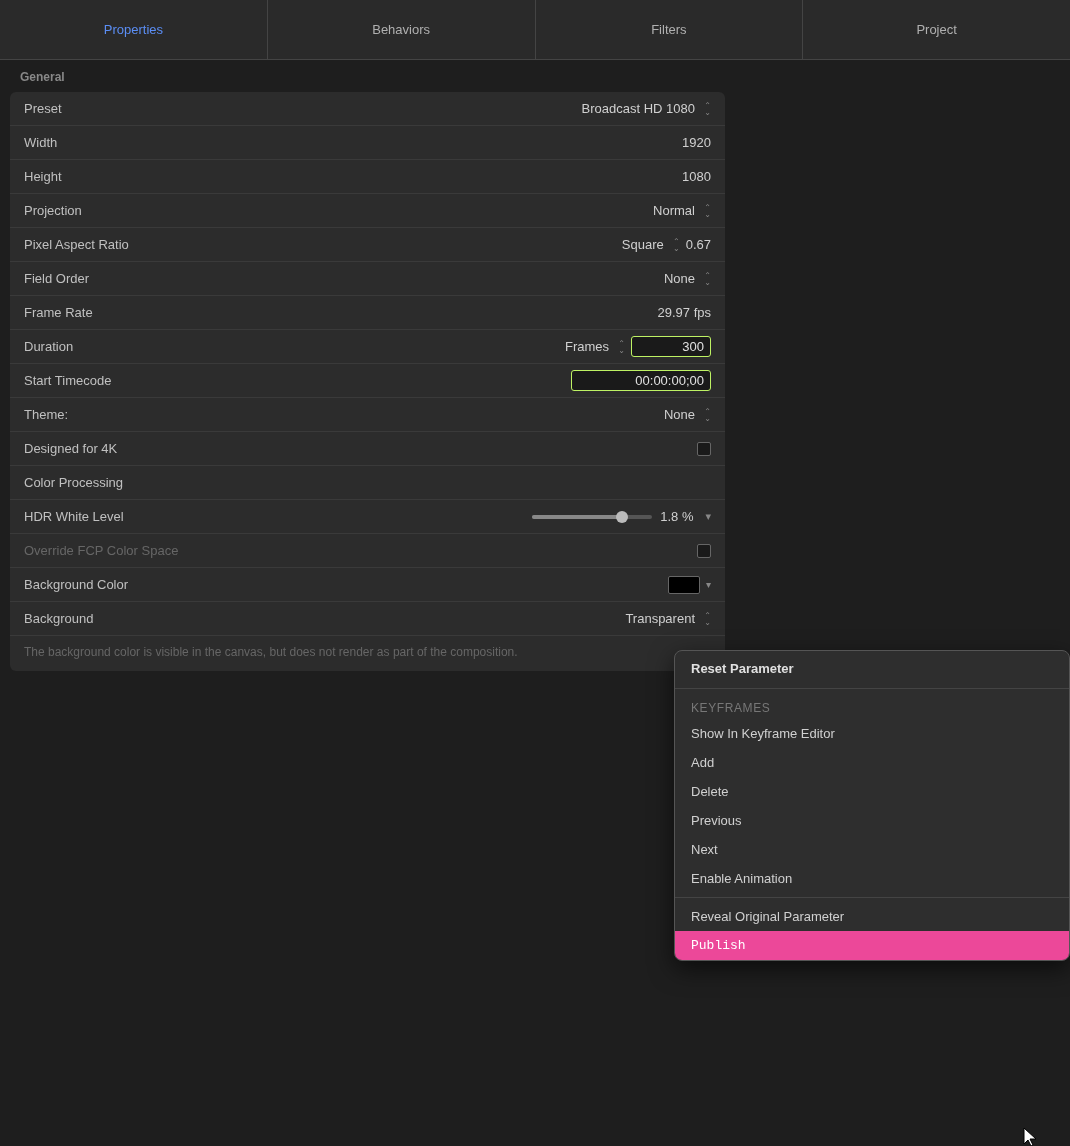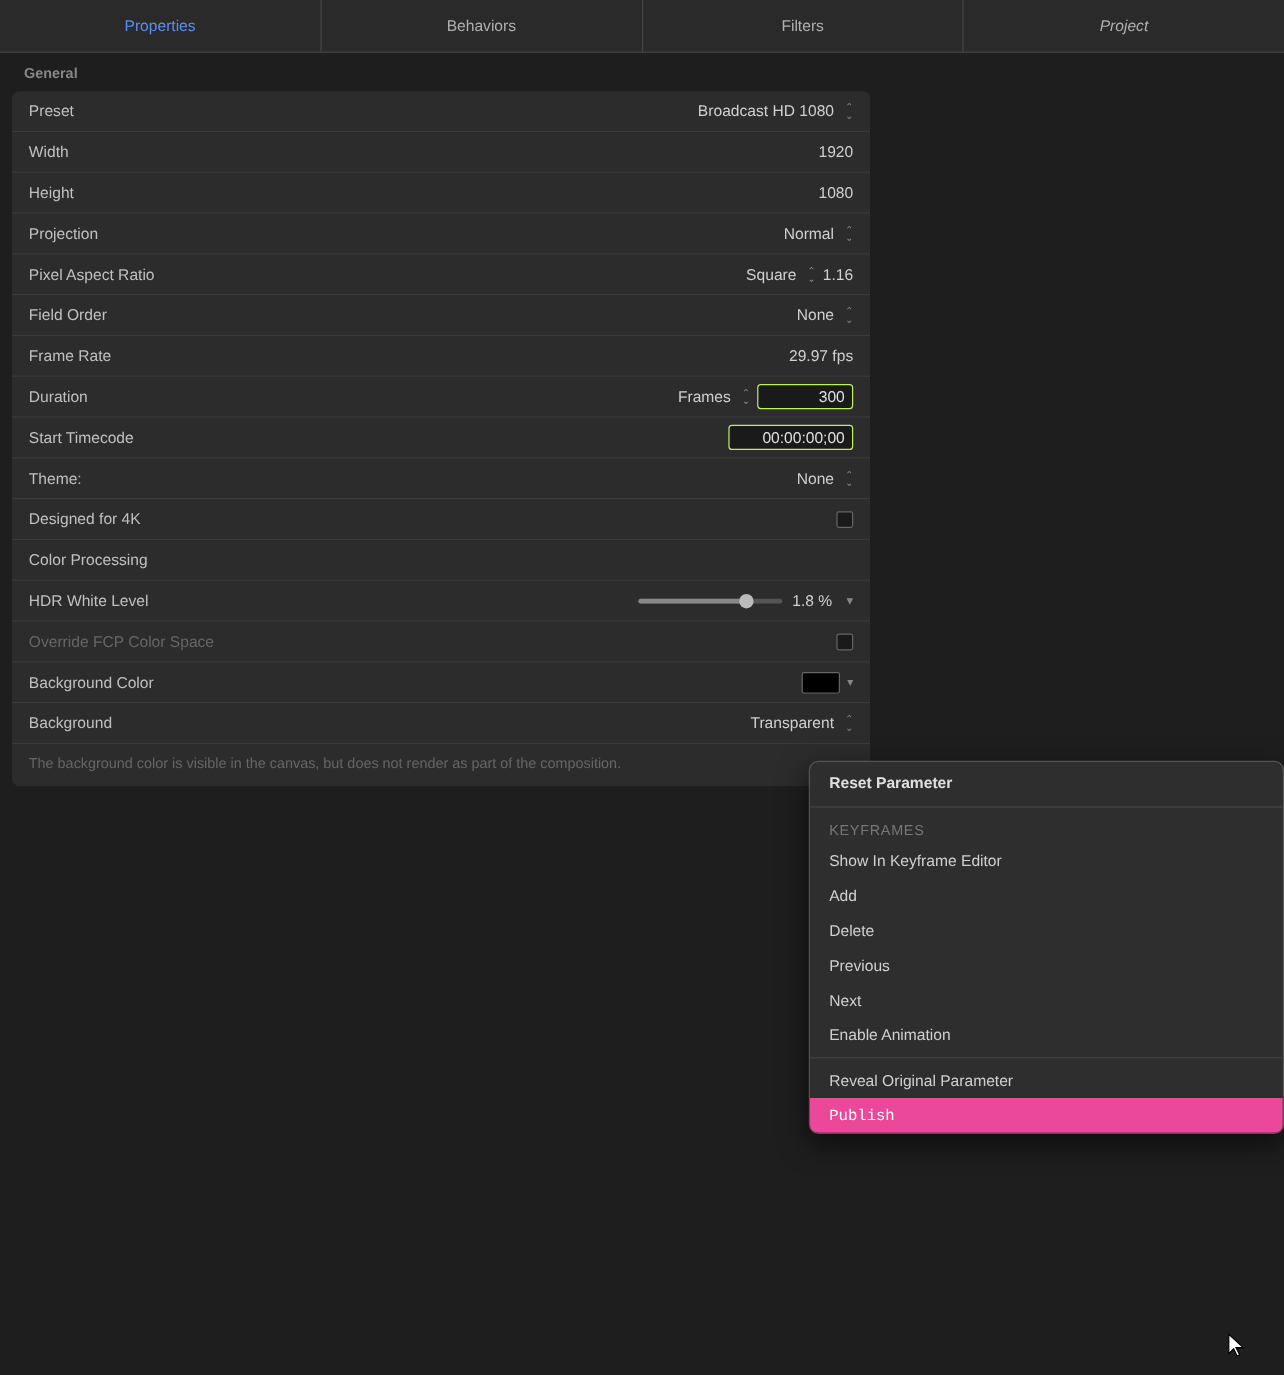--- a/index.html
+++ b/index.html
@@ -11,34 +11,34 @@
       color: #d0d0d0;
       font-size: 13px;
       overflow: hidden;
     }
 
     
     .tab-bar {
       display: flex;
       background: #2a2a2a;
       border-bottom: 1px solid #444;
-      height: 44px;
+      height: 60px;
     }
     .tab {
       flex: 1;
       display: flex;
       align-items: center;
       justify-content: center;
       font-size: 13px;
       color: #b0b0b0;
       cursor: pointer;
       border-right: 1px solid #444;
       padding: 0 10px;
     }
-    .tab:last-child { border-right: none; font-style: italic; }
+    .tab:last-child { border-right: none; }
     .tab.active {
       color: #5b8ef5;
       font-weight: 500;
     }
 
     
     .main-content {
       width: 735px;
       height: calc(1146px - 44px);
       padding: 0;
@@ -307,21 +307,21 @@
           <span>Normal</span>
           <span class="stepper-arrows"></span>
         </div>
       </div>
 
       <div class="prop-row">
         <span class="prop-label">Pixel Aspect Ratio</span>
         <div class="prop-value">
           <span>Square</span>
           <span class="stepper-arrows"></span>
-          <span>1.16</span>
+          <span>0.67</span>
         </div>
       </div>
 
       <div class="prop-row">
         <span class="prop-label">Field Order</span>
         <div class="prop-value">
           <span>None</span>
           <span class="stepper-arrows"></span>
         </div>
       </div>
@@ -338,21 +338,21 @@
         <div class="prop-value">
           <span>Frames</span>
           <span class="stepper-arrows"></span>
           <input class="input-field" type="text" value="300" style="width: 72px;">
         </div>
       </div>
 
       <div class="prop-row">
         <span class="prop-label">Start Timecode</span>
         <div class="prop-value">
-          <input class="input-field" type="text" value="00:00:00;00" style="width: 104px;">
+          <input class="input-field" type="text" value="00:00:00;00" style="width: 140px;">
         </div>
       </div>
 
       <div class="prop-row">
         <span class="prop-label">Theme:</span>
         <div class="prop-value">
           <span>None</span>
           <span class="stepper-arrows"></span>
         </div>
       </div>

